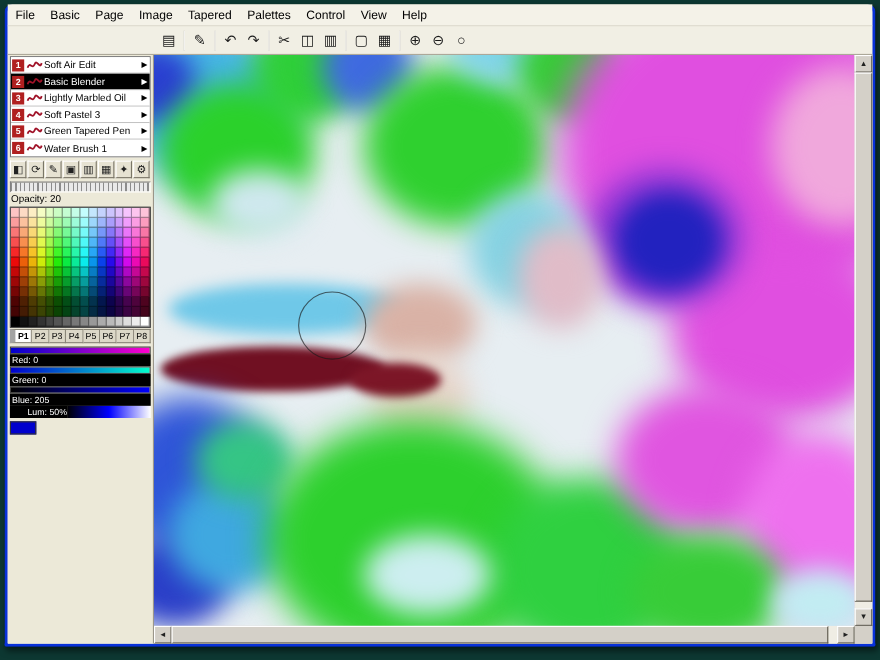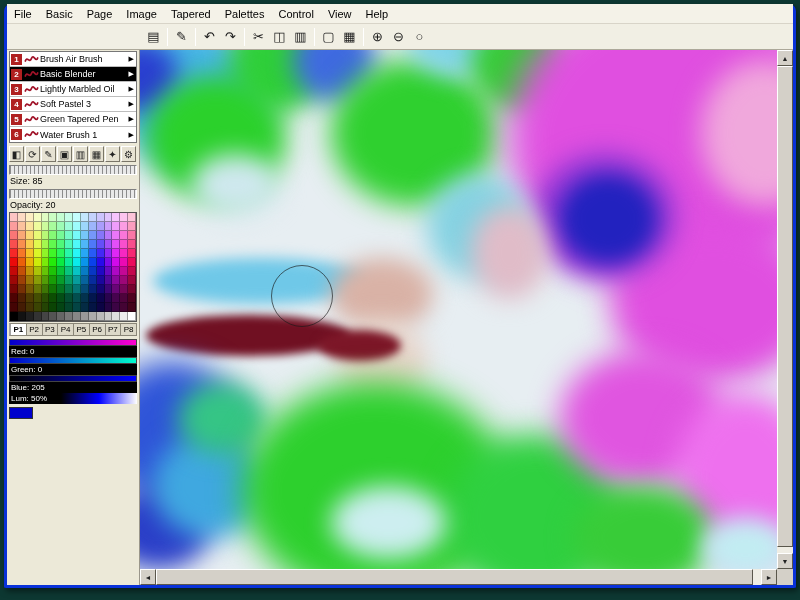--- a/index.html
+++ b/index.html
@@ -64,27 +64,27 @@
     background:repeating-linear-gradient(90deg,#8c8c8c 0 1px,#e9e9e9 1px 4px); }
   .slider-label { font-size:9px; color:#000; padding:1px 0 0 1px; height:11px; }
 
   #palette { margin-top:2px; display:grid; grid-template-columns:repeat(16,1fr);
     grid-auto-rows:9px; border:1px solid #555; background:#000; }
   .pcell { border-right:1px solid rgba(0,0,0,.35); border-bottom:1px solid rgba(0,0,0,.35); }
 
   .tab-row { display:flex; margin-top:1px; }
   .ptab { flex:1; font-size:8px; text-align:center; padding:1px 0; background:#dcd8c8;
     border:1px solid #8a8678; border-left:none; color:#000; }
-  .ptab:first-child { border-left:2px solid #a3a3a3; }
+  .ptab:first-child { border-left:5px solid #a3a3a3; }
   .ptab.active { background:#fff; font-weight:bold; }
 
   .channels { margin-top:3px; }
   .grad-bar { height:7px; border:1px solid #444; }
   .chan-label { height:11px; background:#000; color:#fff; font-size:8px; padding:1px 0 0 2px; }
-  .lum-row { display:flex; height:11px; }
+  .lum-row { display:flex; height:11px;text-align:right; }
   .lum-row .chan-label { width:52px; flex:0 0 52px; }
   .lum-row .grad-bar { flex:1; height:11px; border:none; }
   .swatch { width:24px; height:12px; margin-top:3px; border:1px solid #333; }
 
   
   .canvas-area { position:relative; flex:1; background:#d4d0c8; min-width:0; }
   #paint { position:absolute; left:0; top:0; right:16px; bottom:16px;
     background:#e7eef2; overflow:hidden; }
   .blob { position:absolute; border-radius:50%; }
   .cursor-circle { position:absolute; left:20.5%; top:41.5%; width:62px; height:62px;
@@ -145,21 +145,21 @@
     <div class="content">
 
       <div class="panel">
 
         <div class="brush-list">
           <div class="brush-row">
             <span class="slot-num">1</span>
             <svg class="squiggle" viewBox="0 0 14 8">
                 <path d="M1 6 C3 0 5 8 7 3 C9 -2 11 8 13 2"></path>
               </svg>
-            <span class="brush-name">Brush Air Brush</span>
+            <span class="brush-name">Soft Air Edit</span>
             <span class="row-arrow">▶</span>
           </div>
           <div class="brush-row selected">
             <span class="slot-num">2</span>
             <svg class="squiggle" viewBox="0 0 14 8">
                 <path d="M1 6 C3 0 5 8 7 3 C9 -2 11 8 13 2"></path>
               </svg>
             <span class="brush-name">Basic Blender</span>
             <span class="row-arrow">▶</span>
           </div>
@@ -201,24 +201,20 @@
           <span class="tool-btn">◧</span>
           <span class="tool-btn">⟳</span>
           <span class="tool-btn">✎</span>
           <span class="tool-btn">▣</span>
           <span class="tool-btn">▥</span>
           <span class="tool-btn">▦</span>
           <span class="tool-btn">✦</span>
           <span class="tool-btn">⚙</span>
         </div>
 
-        <div class="slider-block">
-          <div class="slider-bar"></div>
-          <div class="slider-label">Size: 85</div>
-        </div>
         <div class="slider-block">
           <div class="slider-bar"></div>
           <div class="slider-label">Opacity: 20</div>
         </div>
 
         <div id="palette">
             <div class="pcell" style="background: rgb(253, 196, 196);"></div>
             <div class="pcell" style="background: rgb(253, 218, 196);"></div>
             <div class="pcell" style="background: rgb(253, 238, 196);"></div>
             <div class="pcell" style="background: rgb(245, 253, 196);"></div>

